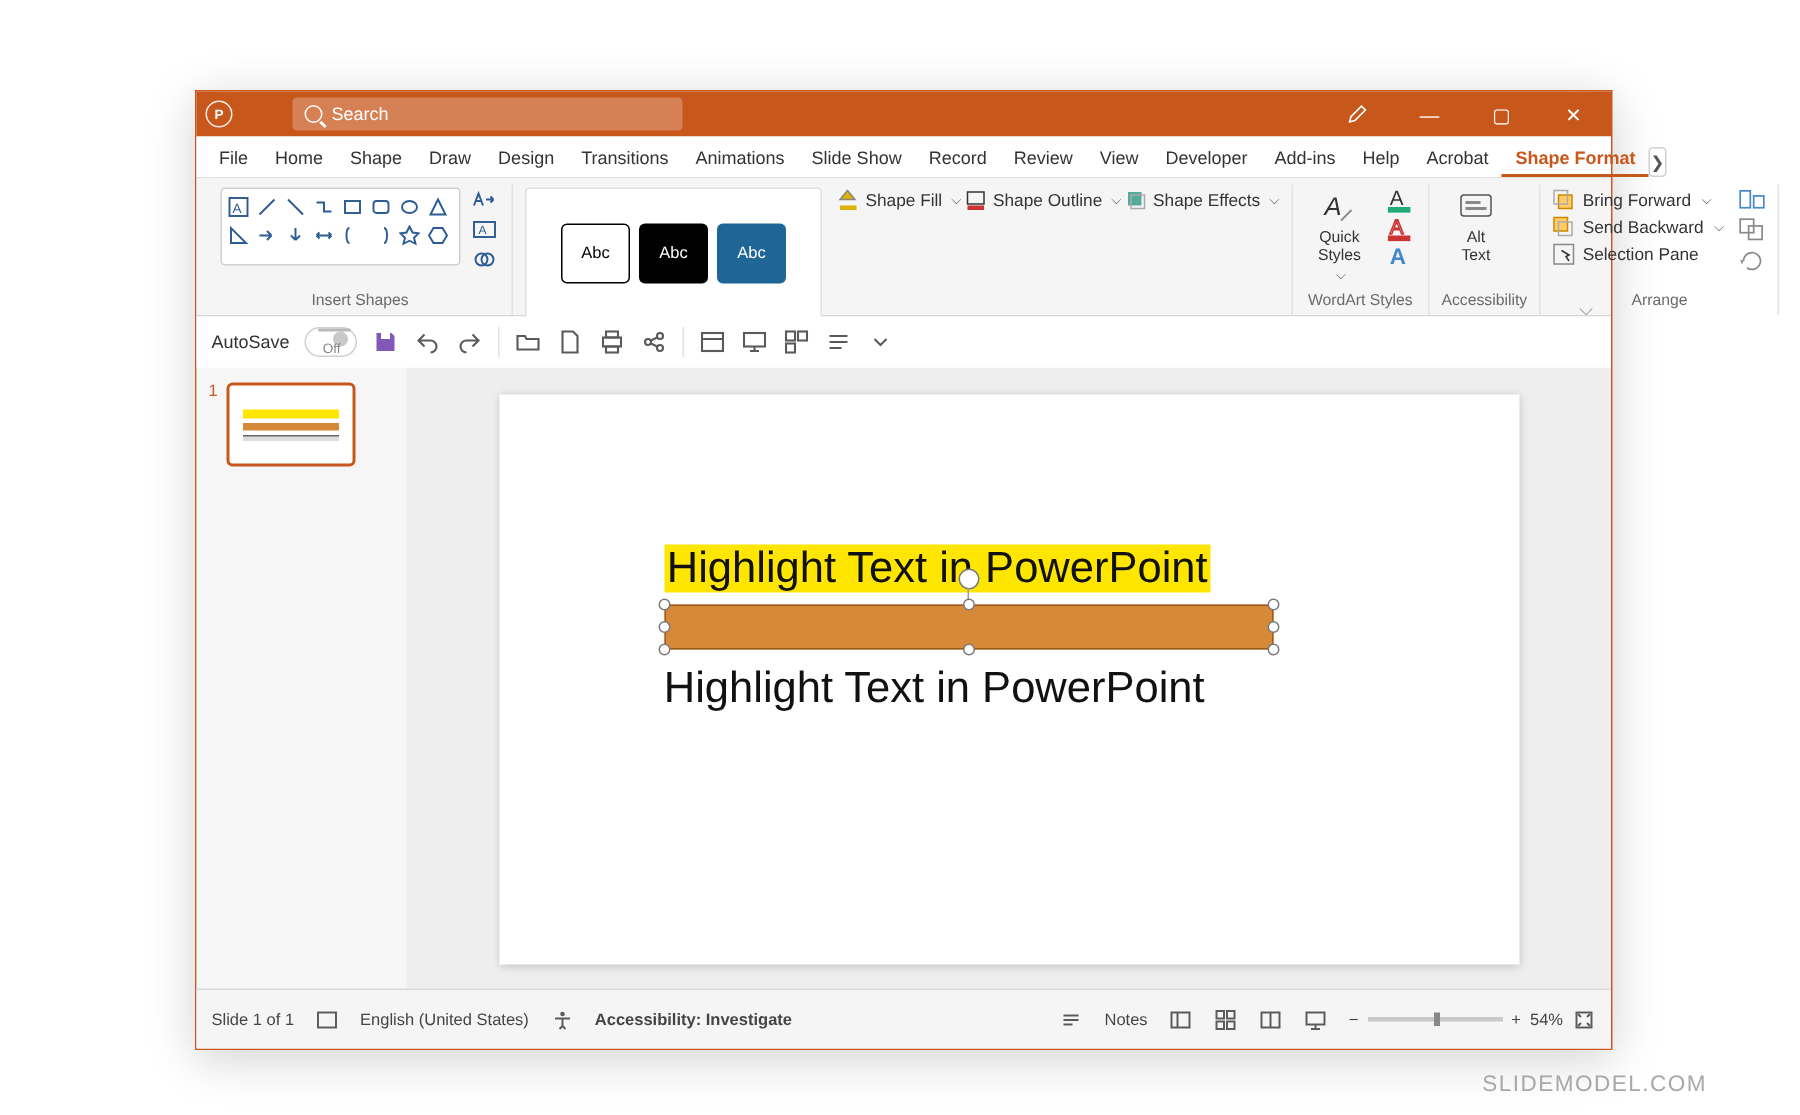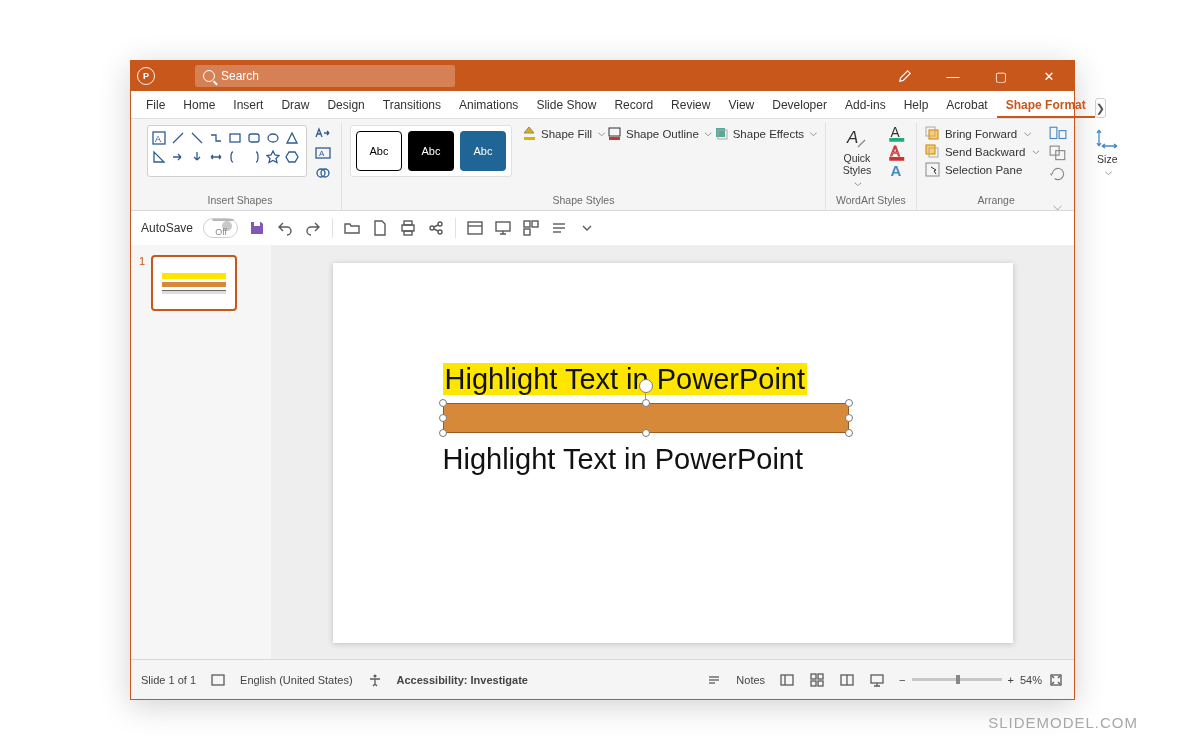--- a/index.html
+++ b/index.html
@@ -34,21 +34,21 @@
 
   
   .shapes-gallery { width: 160px; height: 52px; border:1px solid #d0d0d0; background:#fff; border-radius:3px; display:flex; flex-wrap:wrap; align-content:flex-start; padding:3px 2px; gap:2px 2px; }
   .shapes-gallery .s { width:17px; height:17px; display:flex; align-items:center; justify-content:center; }
   .shapes-gallery svg { width:14px; height:14px; stroke:#2d5c94; fill:none; stroke-width:1.3; }
   .mini-stack { display:flex; flex-direction:column; gap:4px; }
   .mini { width:20px; height:16px; display:flex; align-items:center; justify-content:center; }
   .mini svg { width:16px; height:14px; stroke:#2d5c94; fill:none; stroke-width:1.3; }
 
   
-  .style-gallery { display:flex; gap:6px; padding:5px; border:1px solid #e0e0e0; background:#fff; border-radius:3px; }
+  .style-gallery { display:flex; gap:6px; padding:23px; border:1px solid #e0e0e0; background:#fff; border-radius:3px; }
   .style-swatch { width:46px; height:40px; border-radius:4px; display:flex; align-items:center; justify-content:center; font-size:11px; }
   .sw1 { background:#fff; border:1.5px solid #000; color:#000; }
   .sw2 { background:#000; color:#fff; }
   .sw3 { background:#1f6596; color:#fff; }
   .style-list { display:flex; gap:2px; margin-left:4px; }
   .style-list .row { display:flex; align-items:center; gap:4px; font-size:11.5px; color:#333; padding:1px 0; white-space:nowrap; }
   .style-list svg { width:15px; height:15px; }
   .chev { font-size:9px; color:#666; margin-left:2px; }
 
   
@@ -127,21 +127,21 @@
         </svg>
       </div>
     <div class="title-ctl">—</div>
     <div class="title-ctl">▢</div>
     <div class="title-ctl">✕</div>
   </div>
 
   <div class="ribbon-tabs">
     <div class="tab">File</div>
     <div class="tab">Home</div>
-    <div class="tab">Insert</div>
+    <div class="tab">Shape</div>
     <div class="tab">Draw</div>
     <div class="tab">Design</div>
     <div class="tab">Transitions</div>
     <div class="tab">Animations</div>
     <div class="tab">Slide Show</div>
     <div class="tab">Record</div>
     <div class="tab">Review</div>
     <div class="tab">View</div>
     <div class="tab">Developer</div>
     <div class="tab">Add-ins</div>
@@ -325,20 +325,34 @@
           <div class="i">
               <svg viewBox="0 0 16 16">
                 <text x="2" y="12" font-size="12" fill="#48c" stroke="none" font-weight="bold">A</text>
               </svg>
             </div>
         </div>
       </div>
       <div class="ghead">WordArt Styles</div>
     </div>
 
+    <div class="rgroup">
+      <div class="body">
+        <div class="bigbtn">
+          <svg viewBox="0 0 26 26">
+              <rect x="3" y="5" width="20" height="14" rx="2" fill="none" stroke="#555"></rect>
+              <rect x="6" y="9" width="10" height="2" fill="#888" stroke="none"></rect>
+              <rect x="6" y="13" width="14" height="2" fill="#888" stroke="none"></rect>
+            </svg>
+          <span style="white-space:pre-line;text-align:center;line-height:1.1">Alt
+Text</span>
+        </div>
+      </div>
+      <div class="ghead">Accessibility</div>
+    </div>
 
     <div class="rgroup">
       <div class="body">
         <div class="arr-list">
           <div class="row">
               <svg viewBox="0 0 15 15">
                 <rect x="4" y="4" width="9" height="9" fill="#fc6" stroke="#c80"></rect>
                 <rect x="1" y="1" width="9" height="9" fill="none" stroke="#aaa"></rect>
               </svg>
               <span>Bring Forward</span>

